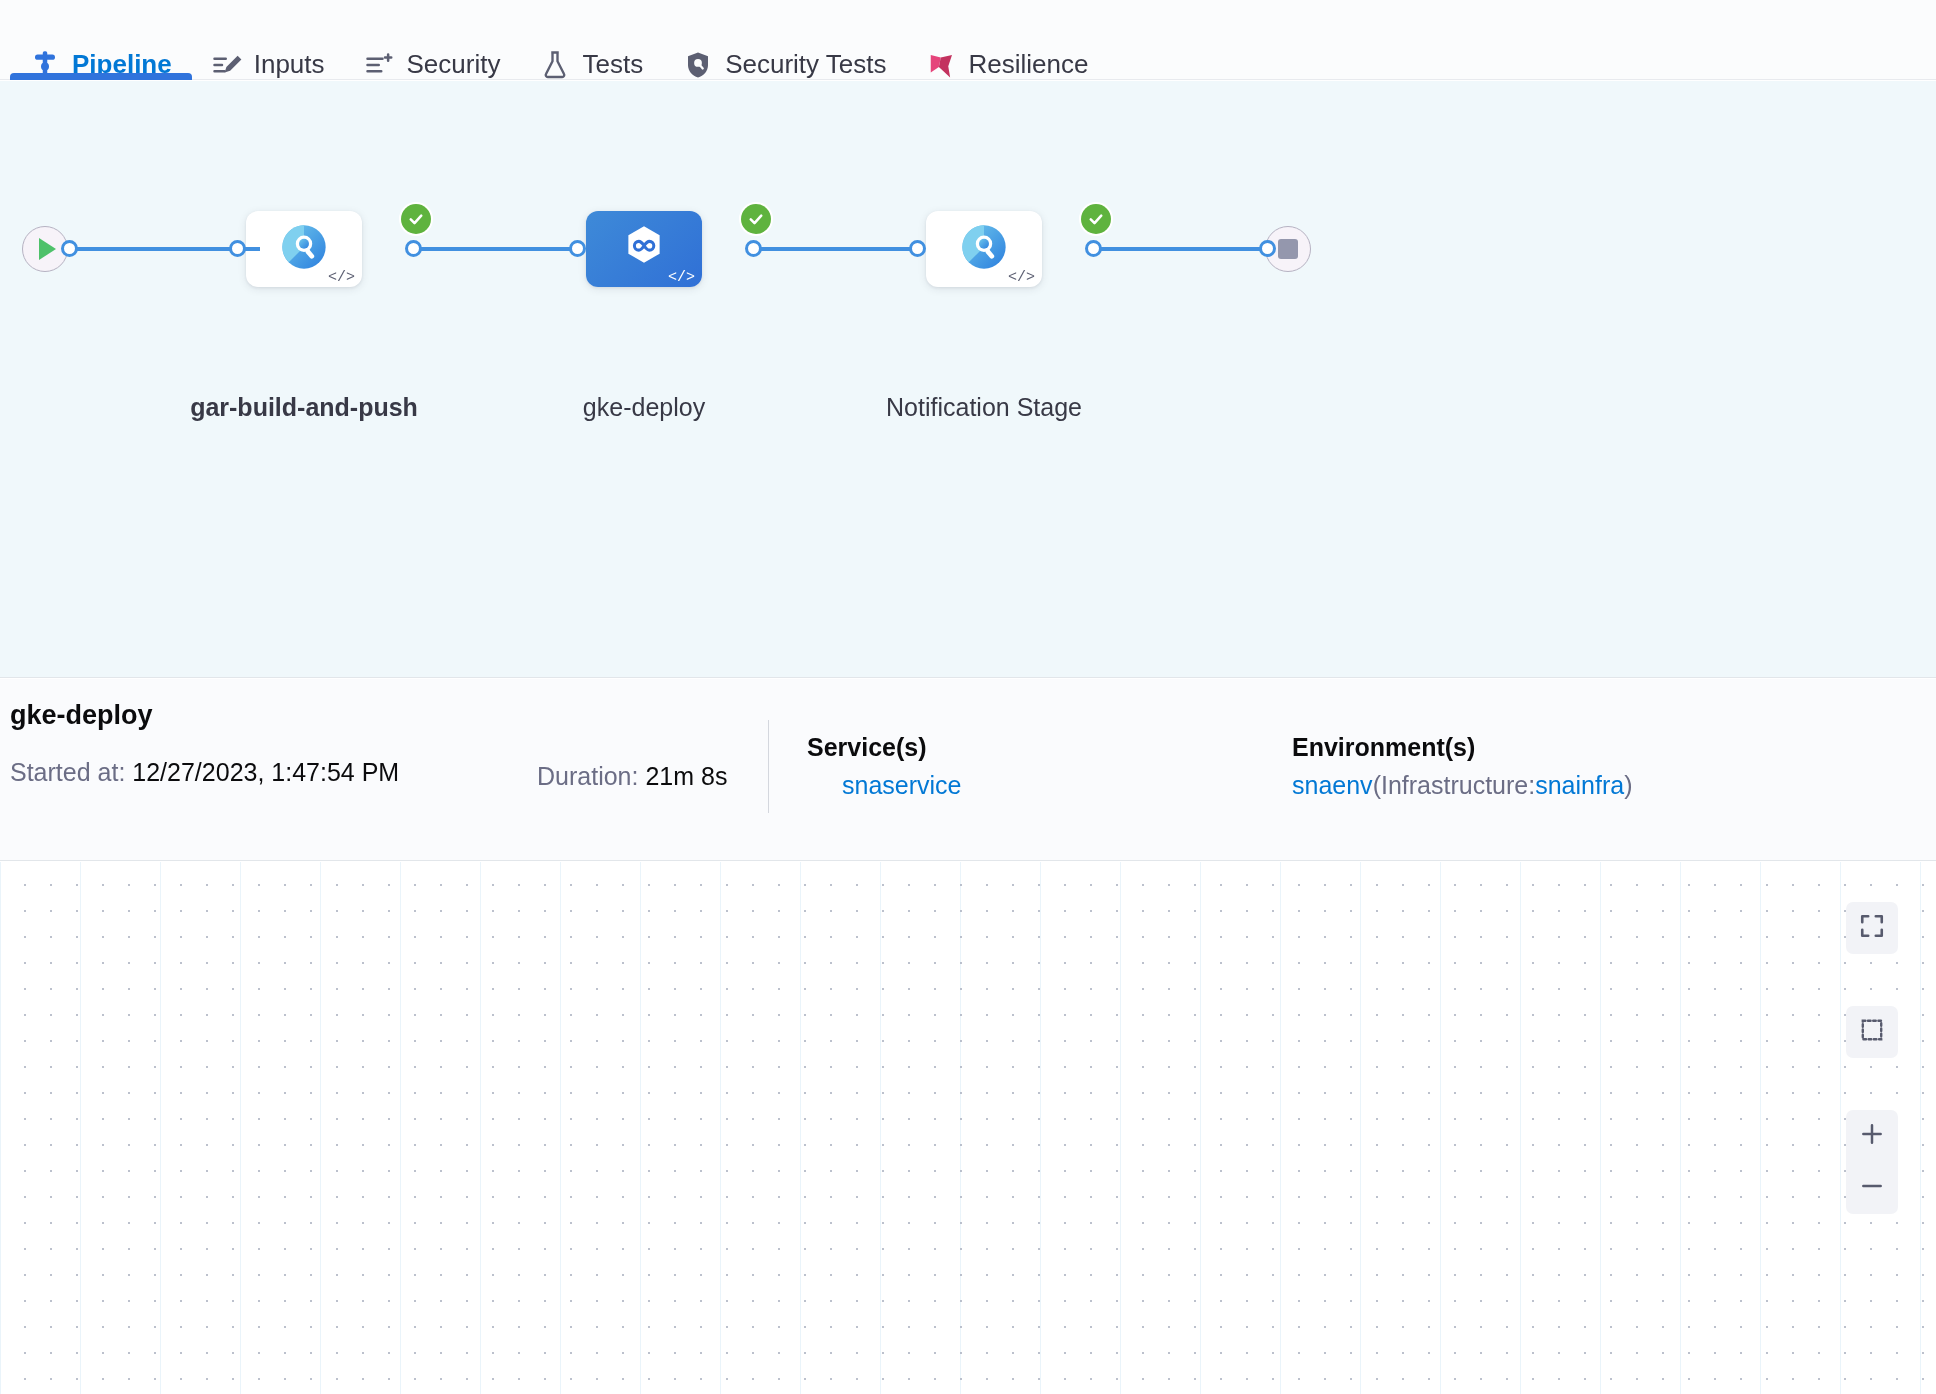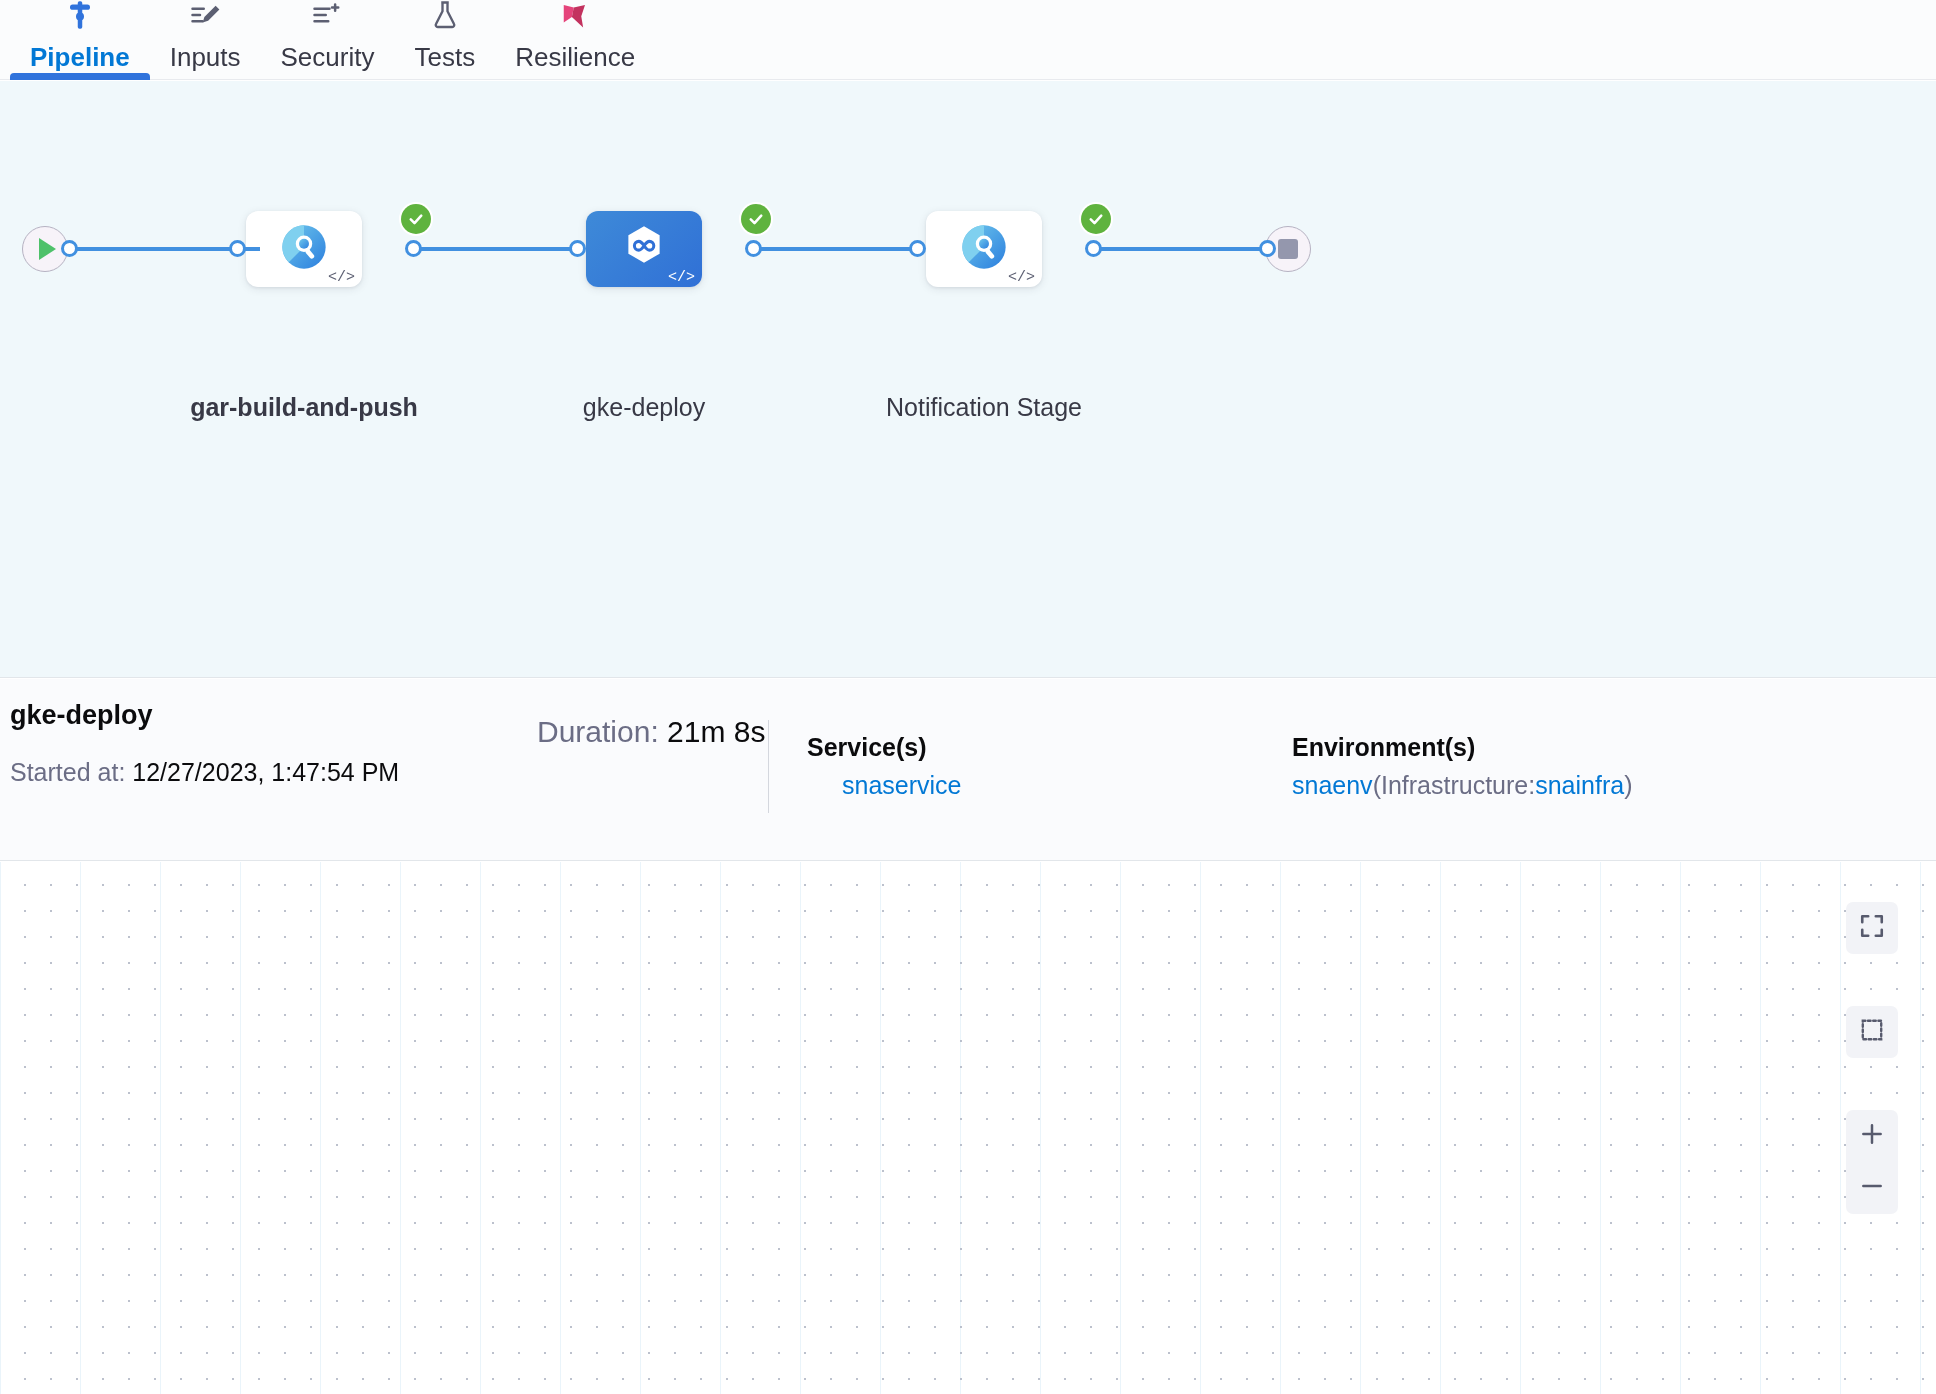--- a/index.html
+++ b/index.html
@@ -13,26 +13,25 @@
   
   .tabbar {
     position: absolute; left: 0; top: 0;
     width: 1936px; height: 80px;
     background: #fbfcfd;
     border-bottom: 1px solid #e8eaee;
     display: flex; align-items: center;
     padding-left: 10px;
   }
   .tab {
-    display: flex; align-items: center; gap: 12px;
+    display: flex; align-items: flex-end; gap: 12px;
     height: 80px; padding: 0 20px;
     font-size: 26px; color: #383946;
     position: relative; cursor: pointer;
     white-space: nowrap;
-    flex-direction: column;
   }
   .tab .ticon { width: 30px; height: 30px; display:block; flex:0 0 30px; }
   .tab.active { color: #0278d5; font-weight: 700; }
   .tab.active::after {
     content: ""; position: absolute;
     left: 0px; right: 0px; bottom: 0;
     height: 7px; background: #3073dc; border-radius: 4px 4px 0 0;
   }
 
   
@@ -54,22 +53,22 @@
   .detail-title {
     position: absolute; left: 10px; top: 700px;
     font-size: 27px; font-weight: 700; color: #0b0b0d;
   }
   .detail-sub {
     position: absolute; left: 10px; top: 758px;
     font-size: 25px; color: #0b0b0d; white-space: nowrap;
   }
   .detail-sub .lbl { color: #6b6d85; }
   .detail-dur {
-    position: absolute; left: 537px; top: 715px;
-    font-size: 30px; color: #0b0b0d; white-space: nowrap;
+    position: absolute; left: 537px; top: 762px;
+    font-size: 25px; color: #0b0b0d; white-space: nowrap;
   }
   .detail-dur .lbl { color: #6b6d85; }
   .vdiv {
     position: absolute; top: 720px; left: 768px;
     width: 1px; height: 93px; background: #d4d7de;
   }
   .col-head {
     position: absolute; font-size: 25px; font-weight: 700; color: #0b0b0d;
   }
   .col-val {
@@ -205,20 +204,30 @@
 
   <div class="tab">
     <span class="ticon">
       <svg viewBox="0 0 24 24" fill="none" stroke="#5c5f72" stroke-width="1.9" stroke-linejoin="round">
         <path d="M9 2h6M10 2v7L4.8 19.2A1.6 1.6 0 006.2 21.6h11.6a1.6 1.6 0 001.4-2.4L14 9V2"></path>
       </svg>
     </span>
     <span>Tests</span>
   </div>
 
+  <div class="tab">
+    <span class="ticon">
+      <svg viewBox="0 0 24 24">
+          <path d="M12 2l8 3v7c0 5-3.5 8.6-8 10-4.5-1.4-8-5-8-10V5z" fill="#5c5f72"></path>
+          <circle cx="12" cy="10.3" r="3.1" fill="#fbfcfd"></circle>
+          <path d="M13.6 12.2l2.2 2.6" stroke="#fbfcfd" stroke-width="1.8" stroke-linecap="round"></path>
+        </svg>
+    </span>
+    <span>Security Tests</span>
+  </div>
 
   <div class="tab">
     <span class="ticon">
       <svg viewBox="0 0 24 24">
           <path d="M3 4l8 2-1.5 7.5L3 18z" fill="#e5447b"></path>
           <path d="M11 6l9-2-3 9 1.5 9L9.5 13.5z" fill="#c3325f"></path>
         </svg>
     </span>
     <span>Resilience</span>
   </div>

